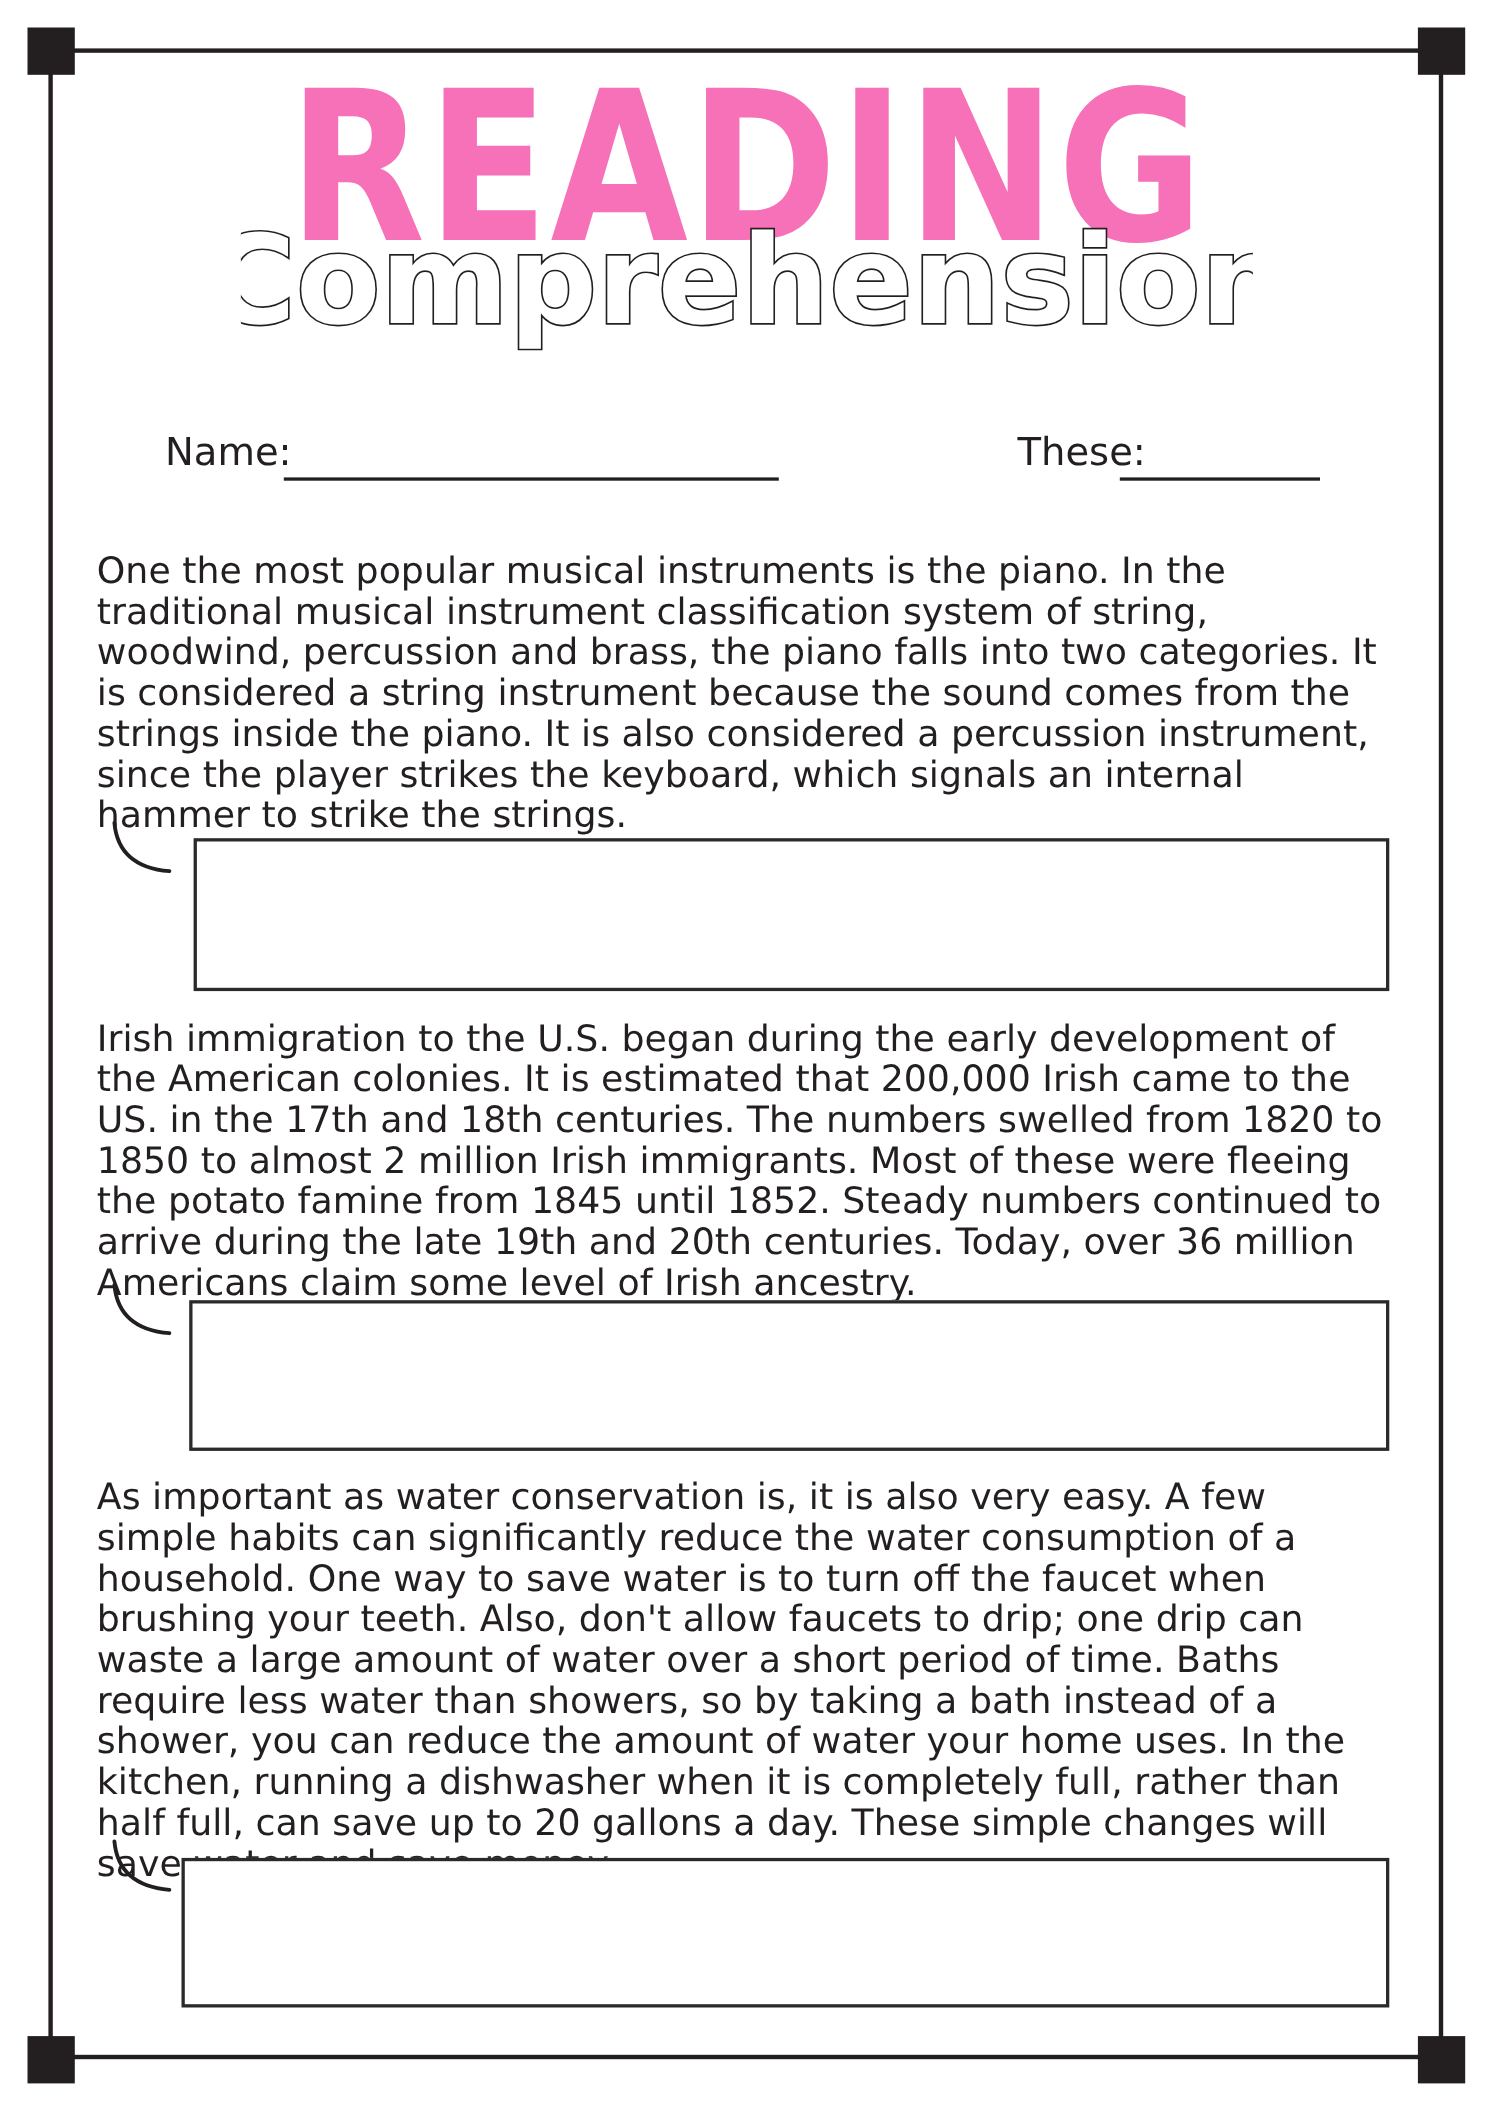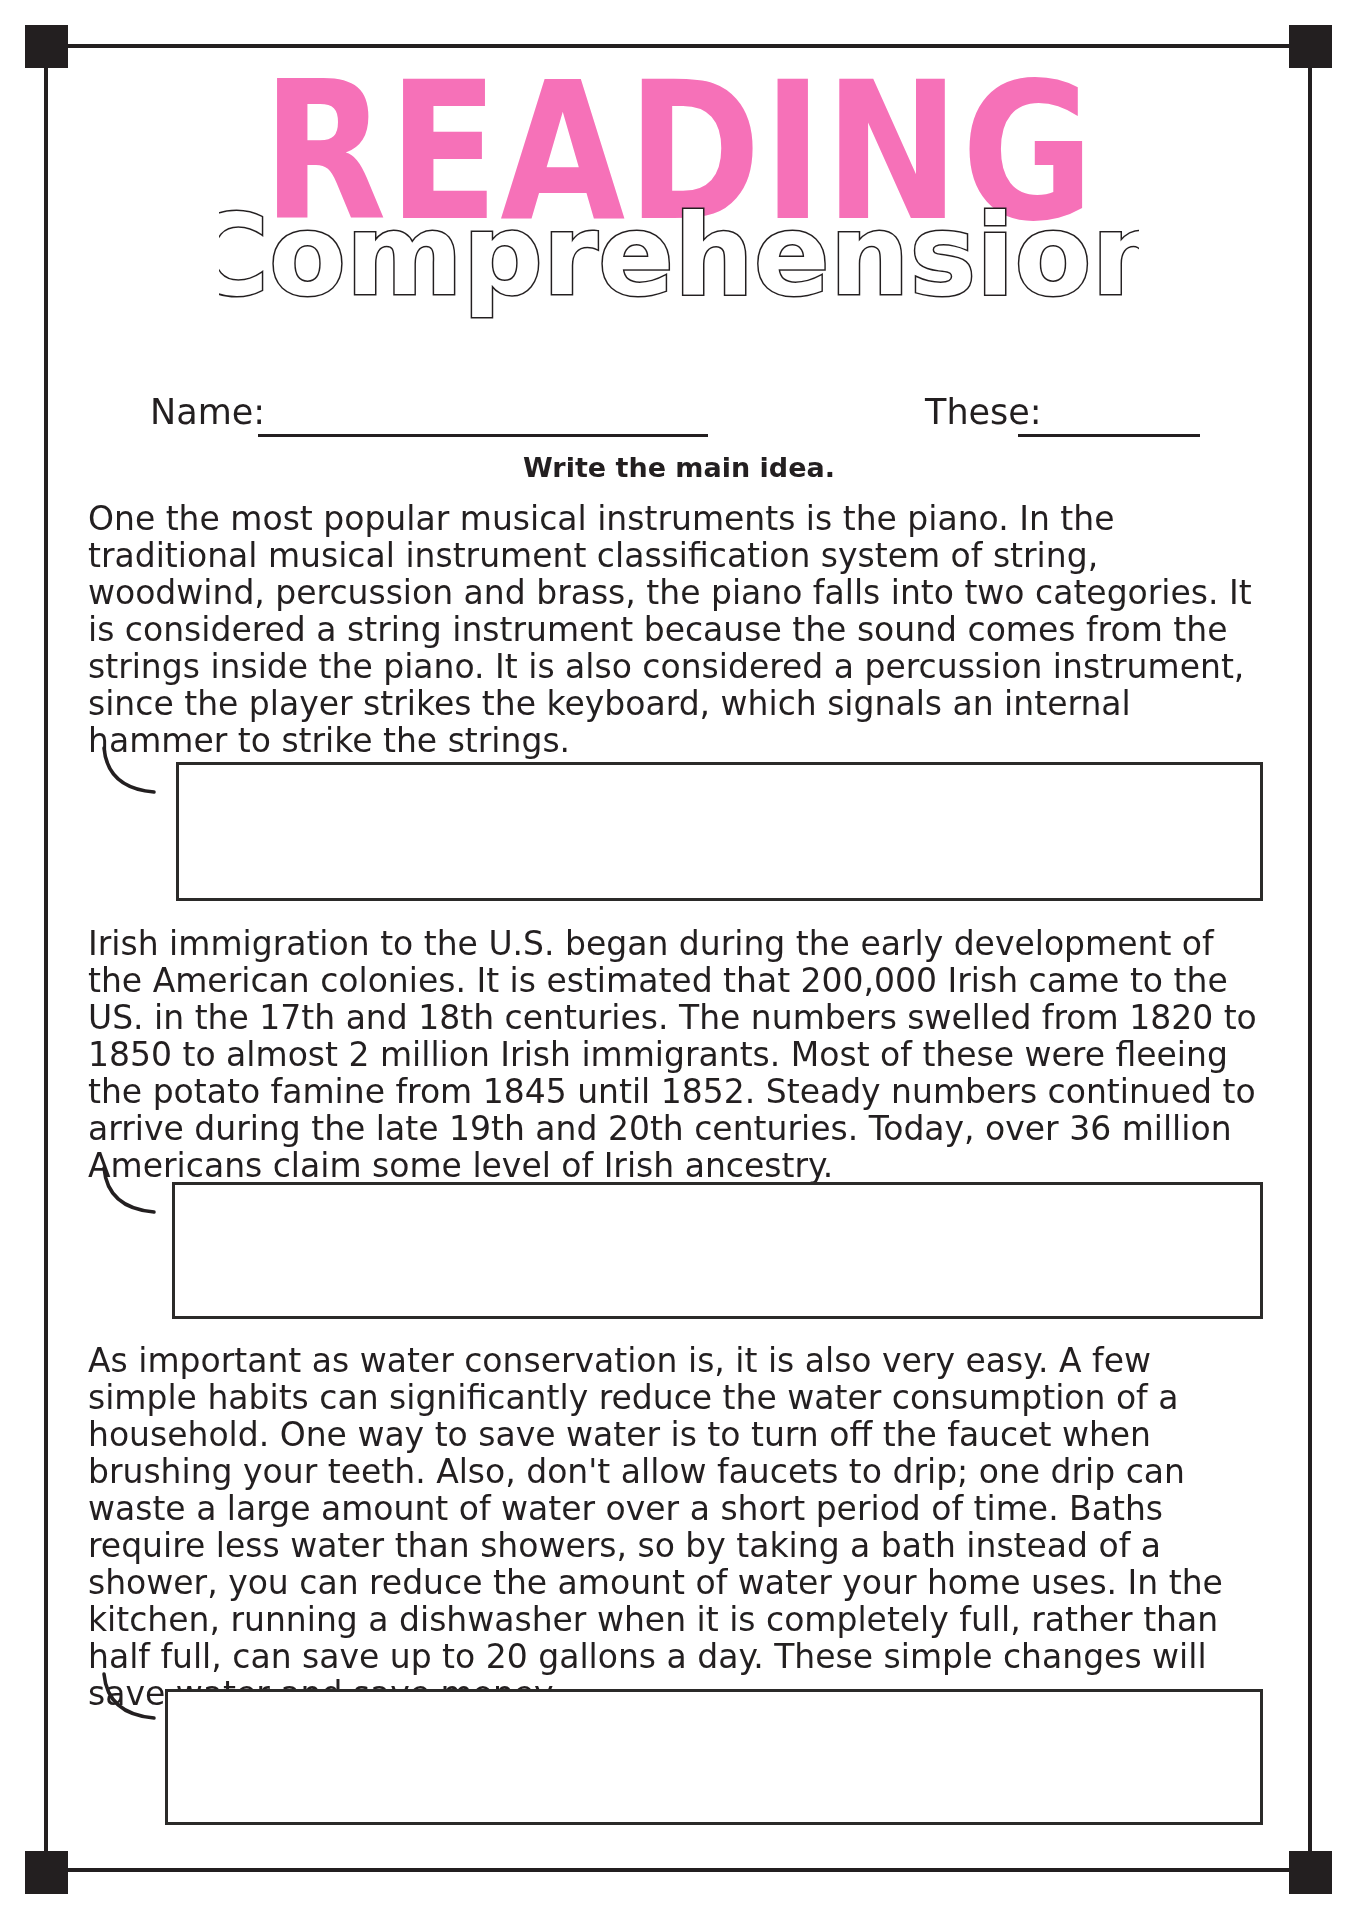--- a/index.html
+++ b/index.html
@@ -61,21 +61,20 @@
   <svg class="title-bottom-svg" width="920" height="140" viewBox="0 0 920 140">
     <text x="460" y="106" text-anchor="middle" font-family="DejaVu Sans, Liberation Sans, sans-serif" font-size="112" font-weight="bold" fill="#ffffff" stroke="#231f20" stroke-width="3" paint-order="stroke">Comprehension</text>
   </svg>
 
   <div class="field-label" style="left:150px;top:392px;">Name:</div>
   <input class="write-line" style="left: 258px; top: 398px; width: 442px;" type="text" value="">
 
   <div class="field-label" style="left:925px;top:392px;">These:</div>
   <input class="write-line" style="left: 1018px; top: 398px; width: 174px;" type="text" value="">
 
-  <div class="instruction">Write the main idea.</div>
 
   <div class="passage" style="top:500px;">One the most popular musical instruments is the piano. In the traditional musical instrument classification system of string, woodwind, percussion and brass, the piano falls into two categories. It is considered a string instrument because the sound comes from the strings inside the piano. It is also considered a percussion instrument, since the player strikes the keyboard, which signals an internal hammer to strike the strings.</div>
   <svg class="swoosh" style="left:96px;top:744px;" viewBox="0 0 62 52">
     <path d="M8,4 C10,26 22,45 58,48" fill="none" stroke="#231f20" stroke-width="3.5" stroke-linecap="round"></path>
   </svg>
   <textarea class="answer-box" style="left: 176px; top: 762px; width: 1087px; height: 139px;"></textarea>
 
   <div class="passage" style="top:925px;">Irish immigration to the U.S. began during the early development of the American colonies. It is estimated that 200,000 Irish came to the US. in the 17th and 18th centuries. The numbers swelled from 1820 to 1850 to almost 2 million Irish immigrants. Most of these were fleeing the potato famine from 1845 until 1852. Steady numbers continued to arrive during the late 19th and 20th centuries. Today, over 36 million Americans claim some level of Irish ancestry.</div>
   <svg class="swoosh" style="left:96px;top:1164px;" viewBox="0 0 62 52">
     <path d="M8,4 C10,26 22,45 58,48" fill="none" stroke="#231f20" stroke-width="3.5" stroke-linecap="round"></path>

